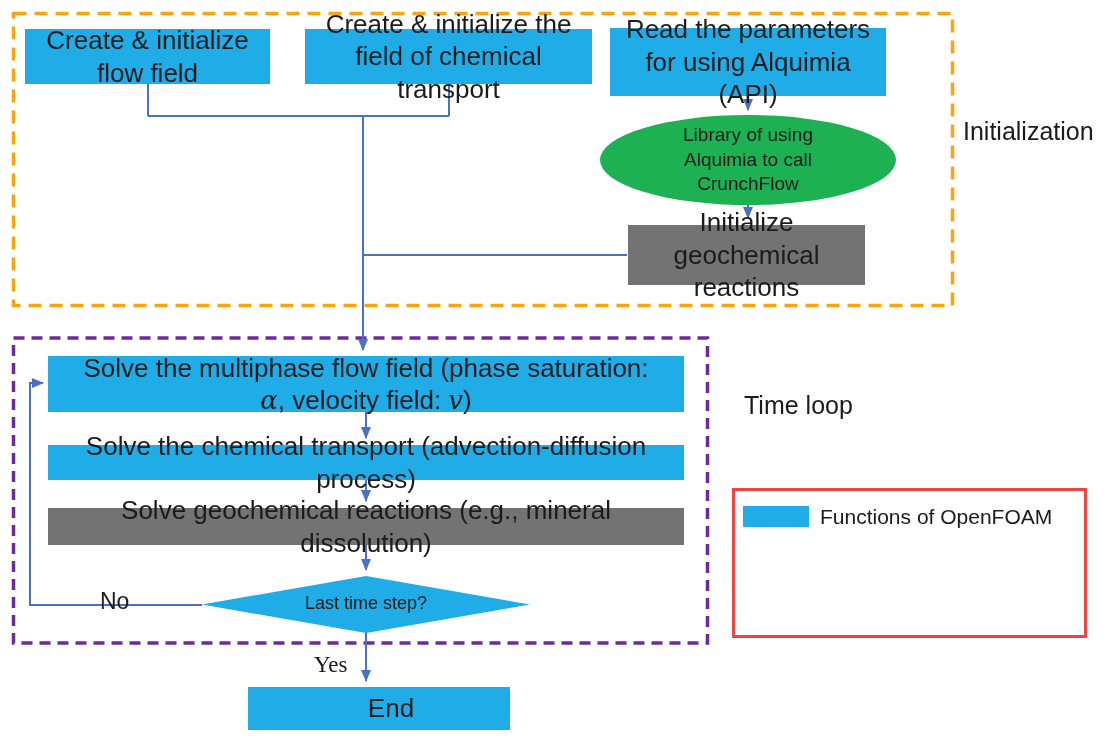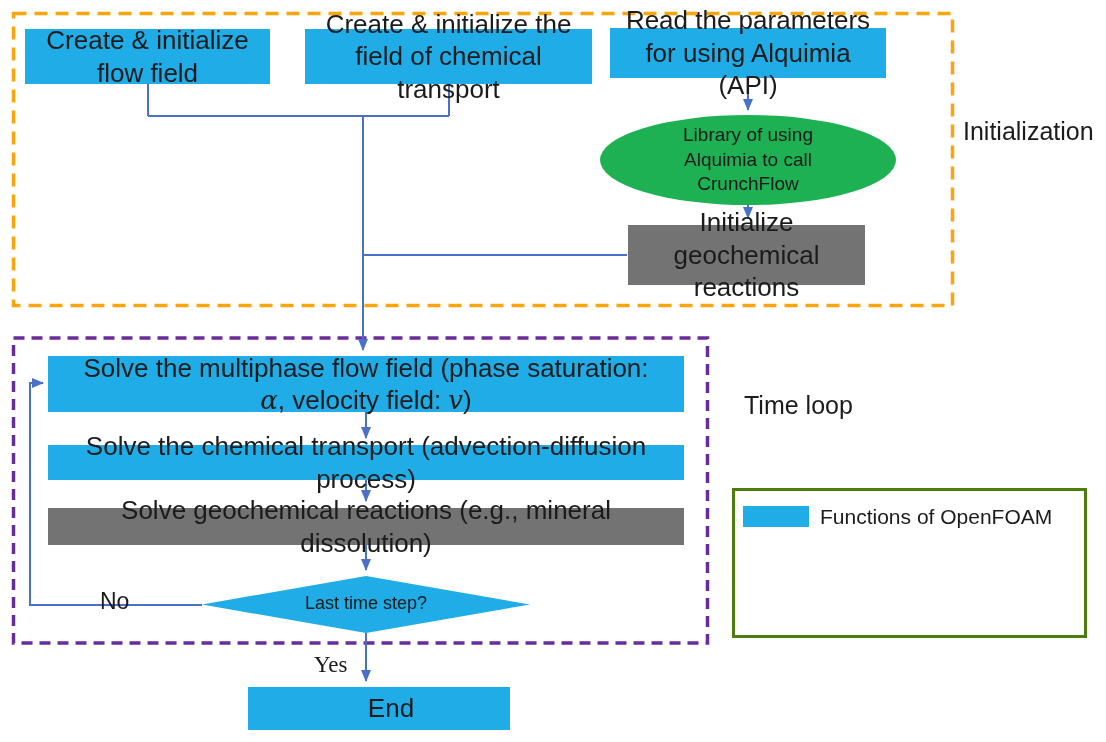--- a/index.html
+++ b/index.html
@@ -16,21 +16,21 @@
   .green{background:#737373;}
   .shape-text{
     position:absolute;display:flex;align-items:center;justify-content:center;
     text-align:center;font-size:18px;line-height:1.3;
   }
   .math{font-family:"DejaVu Serif",serif;font-style:italic;}
   .section-label{position:absolute;font-size:25px;white-space:nowrap;}
   .branch-label{position:absolute;font-size:23px;white-space:nowrap;}
   .legend{
     position:absolute;left:732px;top:488px;width:355px;height:150px;
-    border:3px solid #4d7c0f;background:#ffffff;box-sizing:border-box;
+    border:3px solid #ef4444;background:#ffffff;box-sizing:border-box;
   }
   .legend-row{position:absolute;left:8px;display:flex;gap:11px;}
   .legend-row.r1{top:12px;align-items:center;}
   .legend-row.r2{top:64px;align-items:flex-start;}
   .swatch{width:66px;height:21px;flex:none;}
   .swatch-blue{background:#20ACE6;}
   .swatch-green{background:#1EB153;margin-top:4px;}
   .legend-label{font-size:21px;line-height:1.3;width:266px;text-align:left;}
 </style>
 </head>
@@ -67,21 +67,21 @@
   </svg>
 
   <div class="node blue" style="left:25px;top:29px;width:245px;height:55px;padding:0 18px;">
     <span>Create &amp; initialize flow field</span>
   </div>
 
   <div class="node blue" style="left:305px;top:29px;width:287px;height:55px;padding:0 18px;">
     <span>Create &amp; initialize the field of chemical transport</span>
   </div>
 
-  <div class="node blue" style="left:610px;top:28px;width:276px;height:50px;padding:14px 12px;">
+  <div class="node blue" style="left:610px;top:28px;width:276px;height:68px;padding:14px 12px;">
     <span>Read the parameters for using Alquimia (API)</span>
   </div>
 
   <div class="shape-text" style="left:653px;top:118px;width:190px;height:84px;font-size:19px;">
     <span>Library of using Alquimia to call CrunchFlow</span>
   </div>
 
   <div class="node green" style="left:628px;top:225px;width:237px;height:60px;padding:0 10px;">
     <span>Initialize geochemical reactions</span>
   </div>

